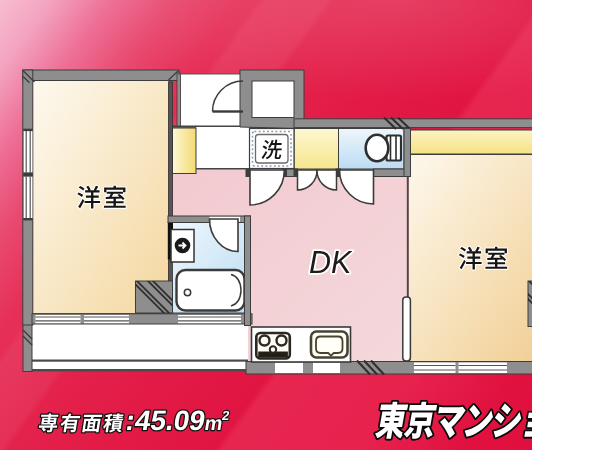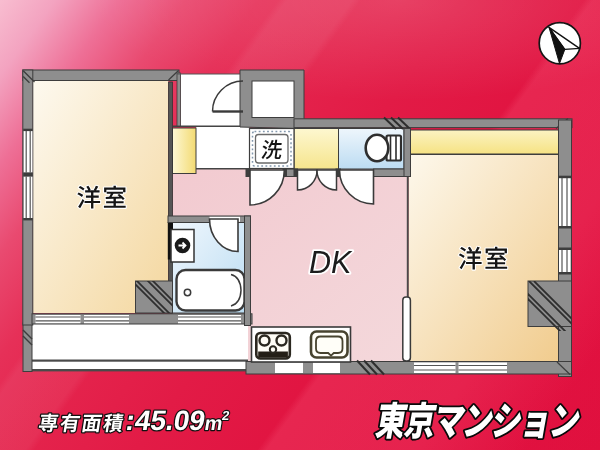--- a/index.html
+++ b/index.html
@@ -1,14 +1,14 @@
 <!DOCTYPE html>
 <html><head><meta charset="utf-8"><style>
 html,body{margin:0;padding:0}
-#stage{position:relative;width:600px;height:450px;overflow:hidden;font-family:"Liberation Sans",sans-serif;}
+#stage{position:relative;width:532px;height:450px;overflow:hidden;font-family:"Liberation Sans",sans-serif;}
 </style></head><body>
 <div id="stage">
 
 <div style="position:absolute;inset:0;background:linear-gradient(126deg,#f8bdd0 0%,#f3a3c0 6%,#ee6f96 13%,#e94a70 20%,#e63058 28%,#e4234c 38%,#e21b46 50%,#e11441 65%,#e00f3e 80%,#df0c3b 100%);"></div>
 
 <div style="position:absolute;inset:0;background:radial-gradient(ellipse 430px 140px at 400px 0px, rgba(255,255,255,0.15), rgba(255,255,255,0) 72%);"></div>
 
 <div style="position:absolute;inset:0;background:linear-gradient(126deg,rgba(255,255,255,0) 30%,rgba(255,255,255,0.06) 31%,rgba(255,255,255,0.06) 38%,rgba(255,255,255,0) 39%,rgba(255,255,255,0) 63%,rgba(255,110,140,0.20) 64%,rgba(255,110,140,0.20) 80%,rgba(255,110,140,0.04) 92%);"></div>
 <svg width="600" height="450" viewBox="0 0 600 450" style="position:absolute;left:0;top:0">
 <defs>

